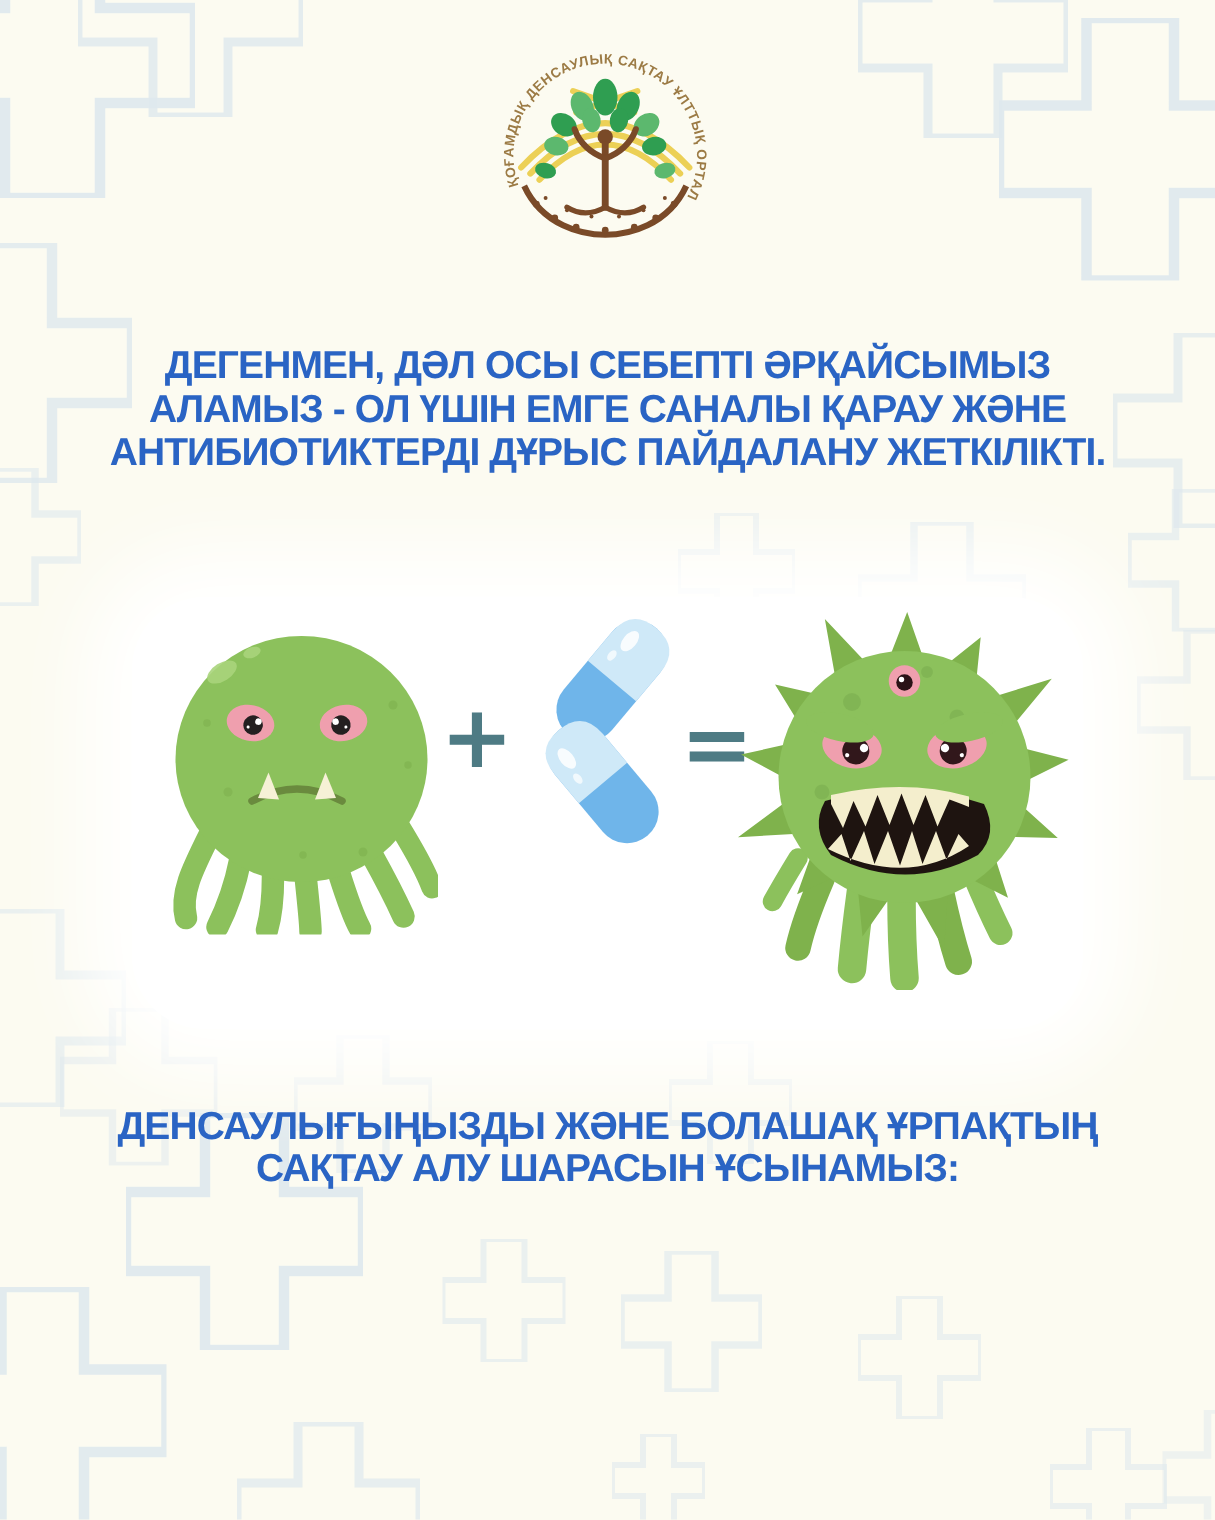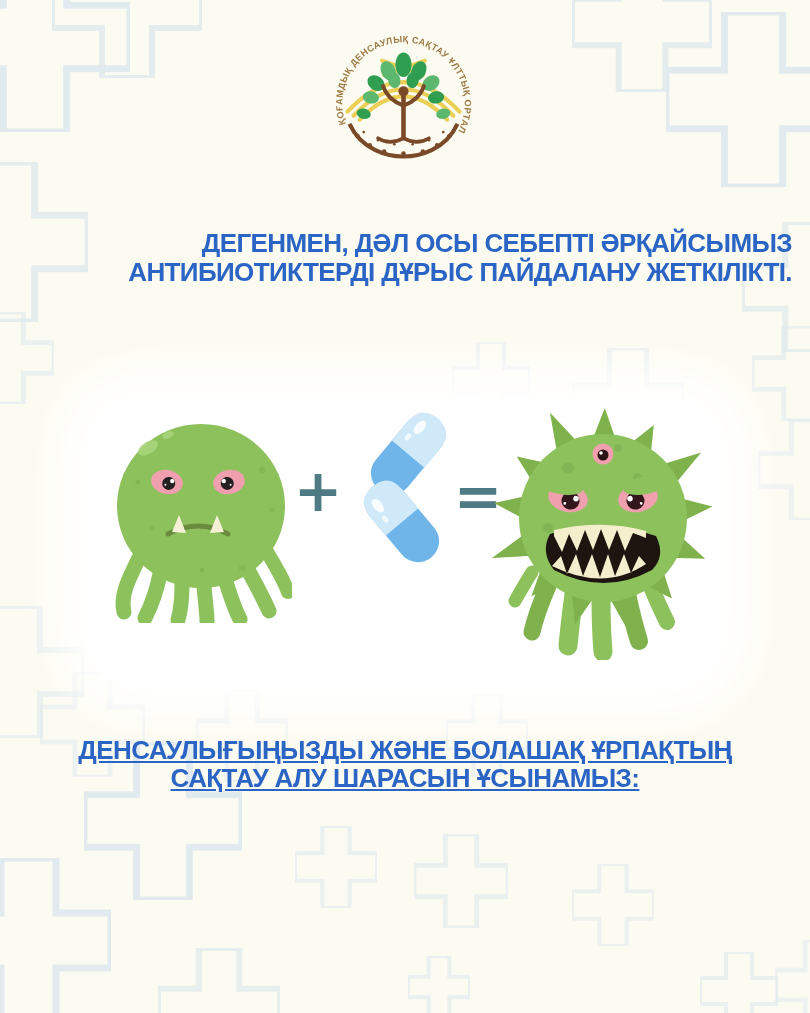--- a/index.html
+++ b/index.html
@@ -9,22 +9,22 @@
     background:#fcfbf1;
     font-family:"Liberation Sans",sans-serif;
   }
   #cross-layer{position:absolute;inset:0;pointer-events:none;}
   #logo{position:absolute;left:325px;top:24px;width:158px;height:158px;}
   .heading{
     position:absolute;left:0;width:810px;box-sizing:border-box;padding:0 18px;
     text-align:center;font-weight:bold;color:#2a64c4;
     font-size:26px;line-height:29px;letter-spacing:-0.6px;
   }
-  #heading-top{top:229px;text-align:right;}
-  #heading-bottom{top:736px;line-height:28px;text-decoration:underline;}
+  #heading-top{top:229px;}
+  #heading-bottom{top:736px;line-height:28px;}
   .serif-number{font-family:"Liberation Serif",serif;margin:0 3px;}
   #illustration-panel{
     position:absolute;left:88px;top:398px;width:634px;height:288px;
     background:#ffffff;border-radius:48px;
     box-shadow:0 0 50px 32px rgba(255,255,255,0.96);
   }
   .illu{position:absolute;}
   .operator{
     position:absolute;width:60px;text-align:center;
     font-family:"DejaVu Sans",sans-serif;font-weight:bold;
@@ -159,20 +159,21 @@
       <circle cx="52" cy="114" r="1.3"></circle>
     <circle cx="68" cy="118" r="1.3"></circle>
       <circle cx="86" cy="118" r="1.3"></circle>
     <circle cx="102" cy="114" r="1.3"></circle>
       <circle cx="116" cy="106" r="1.3"></circle>
   </g>
 </svg>
 
 <div id="heading-top" class="heading">
   <div>ДЕГЕНМЕН, ДӘЛ ОСЫ СЕБЕПТІ ӘРҚАЙСЫМЫЗ</div>
+  <div>АЛАМЫЗ - ОЛ ҮШІН ЕМГЕ САНАЛЫ ҚАРАУ ЖӘНЕ</div>
   <div>АНТИБИОТИКТЕРДІ ДҰРЫС ПАЙДАЛАНУ ЖЕТКІЛІКТІ.</div>
 </div>
 
 <div id="illustration-panel"></div>
 
 <svg class="illu" style="left:112px;top:418px" width="180" height="205" viewBox="0 0 180 205">
   <g stroke="#8cc15c" fill="none" stroke-linecap="round">
     <path d="M28,138 C16,162 8,178 12,194" stroke-width="15"></path>
     <path d="M48,156 C44,176 38,190 33,200" stroke-width="15"></path>
     <path d="M70,166 C70,184 68,195 66,202" stroke-width="15"></path>

